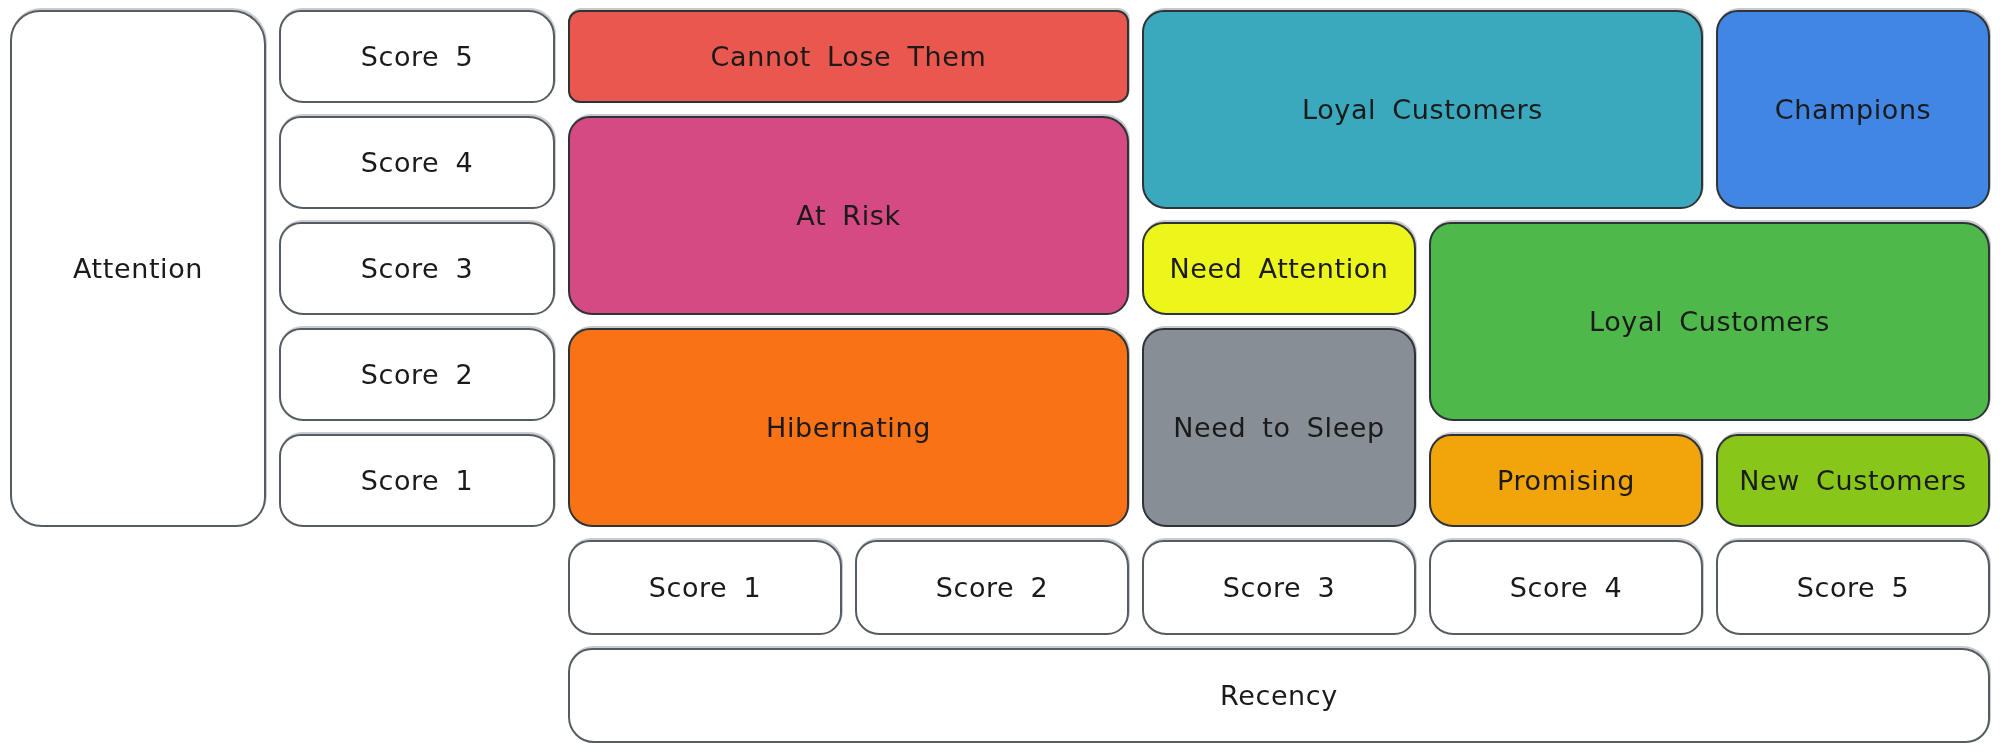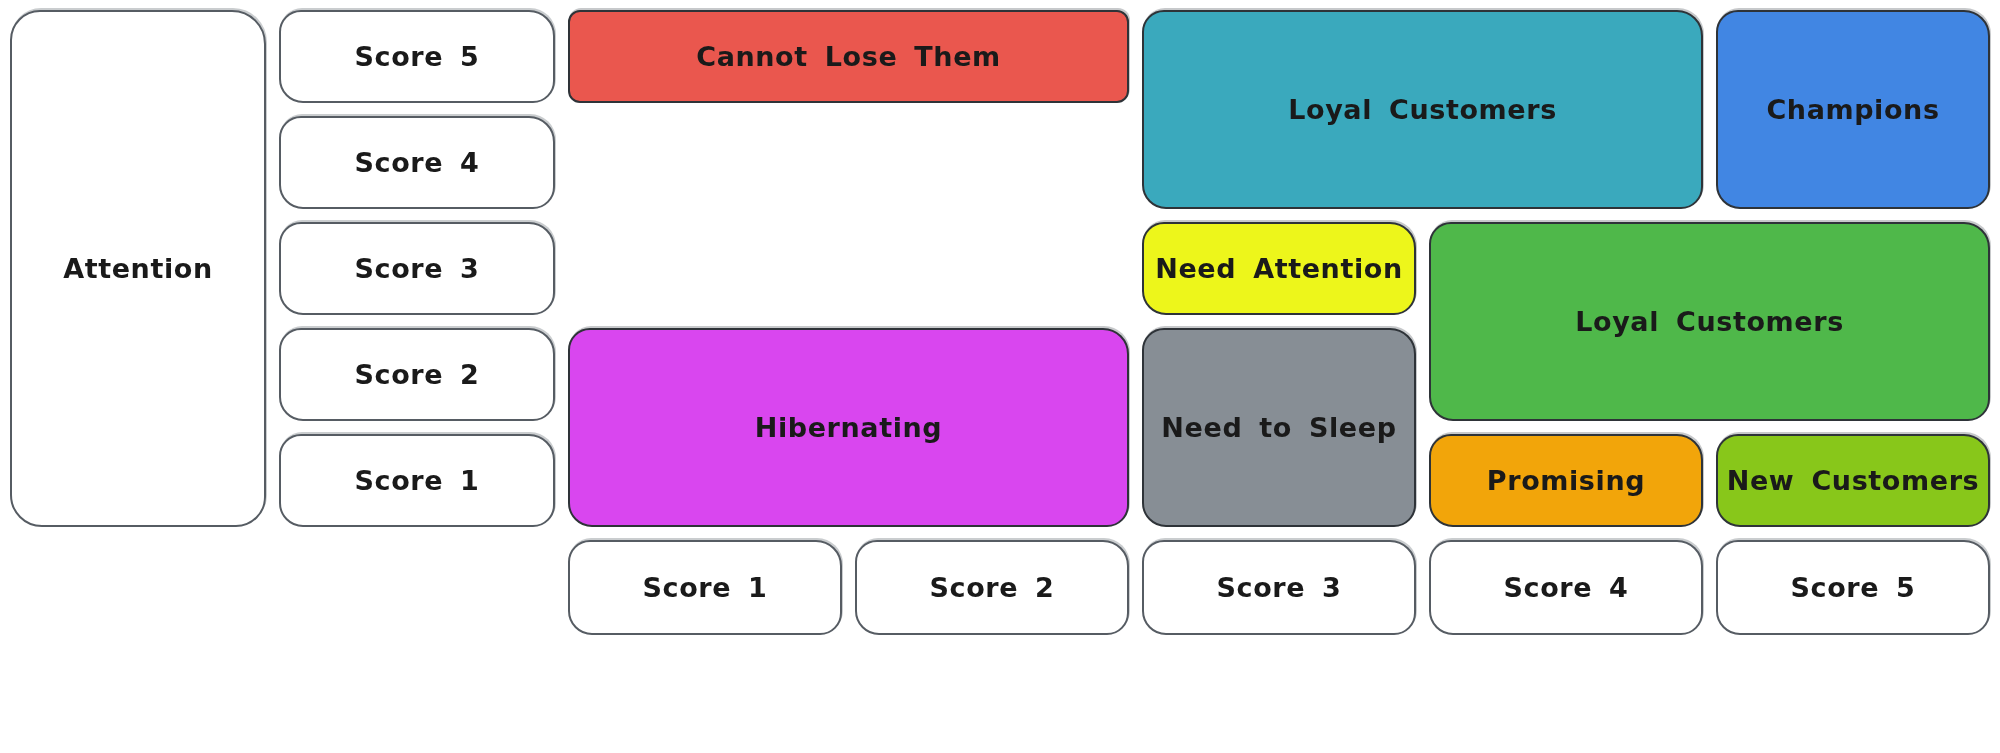--- a/index.html
+++ b/index.html
@@ -22,21 +22,21 @@
     gap: 13px;
   }
   .box {
     display: flex;
     align-items: center;
     justify-content: center;
     text-align: left;
     box-sizing: border-box;
     color: #1a1a1a;
     font-size: 27px;
-    font-weight: 700;
+    font-weight: 400;
     letter-spacing: 0.6px;
     word-spacing: 7px;
     border: 2px solid #2e3338;
     border-radius: 22px 26px 22px 24px;
     box-shadow: 1px -2px 0 rgba(130,135,140,0.45);
   }
   .white {
     background: #ffffff;
     border: 2px solid #565c63;
     box-shadow: 1px -2px 0 rgba(150,155,160,0.5);
@@ -71,28 +71,30 @@
 <div class="board">
 
   <div class="box white freq-label">Attention</div>
   <div class="box white fs0">Score 5</div>
   <div class="box white fs1">Score 4</div>
   <div class="box white fs2">Score 3</div>
   <div class="box white fs3">Score 2</div>
   <div class="box white fs4">Score 1</div>
 
   <div class="box seg-cannot-lose" style="background-color: rgb(234, 87, 78); border-radius: 12px;">Cannot Lose Them</div>
-  <div class="box seg-hibernating" style="background-color: #d946ef;">Hibernating</div>
+  <div class="box seg-at-risk" style="background-color: rgb(214, 74, 132);">At Risk</div>
+  <div class="box seg-hibernating" style="background-color: #f97316;">Hibernating</div>
   <div class="box seg-loyal-teal" style="background-color: rgb(58, 169, 189);">Loyal Customers</div>
   <div class="box seg-champions" style="background-color: rgb(65, 134, 227);">Champions</div>
   <div class="box seg-need-attention" style="background-color: rgb(237, 246, 27);">Need Attention</div>
   <div class="box seg-loyal-green" style="background-color: rgb(79, 184, 74);">Loyal Customers</div>
   <div class="box seg-about-to-sleep" style="background-color: rgb(135, 142, 149);">Need to Sleep</div>
   <div class="box seg-new-customers" style="background-color: rgb(136, 199, 26);">New Customers</div>
   <div class="box seg-promising" style="background-color: rgb(242, 165, 10);">Promising</div>
 
   <div class="box white xs0">Score 1</div>
   <div class="box white xs1">Score 2</div>
   <div class="box white xs2">Score 3</div>
   <div class="box white xs3">Score 4</div>
   <div class="box white xs4">Score 5</div>
+  <div class="box white recency-label">Recency</div>
 
 </div>
 
 </body></html>

